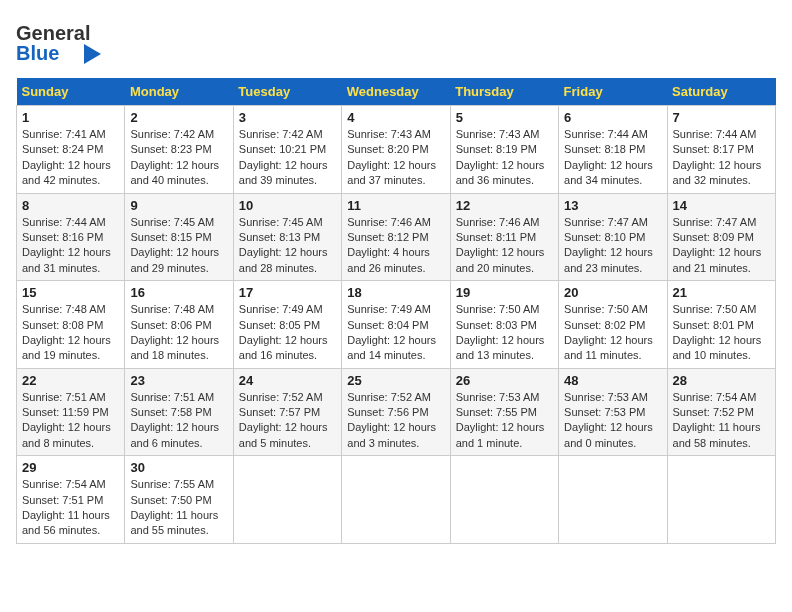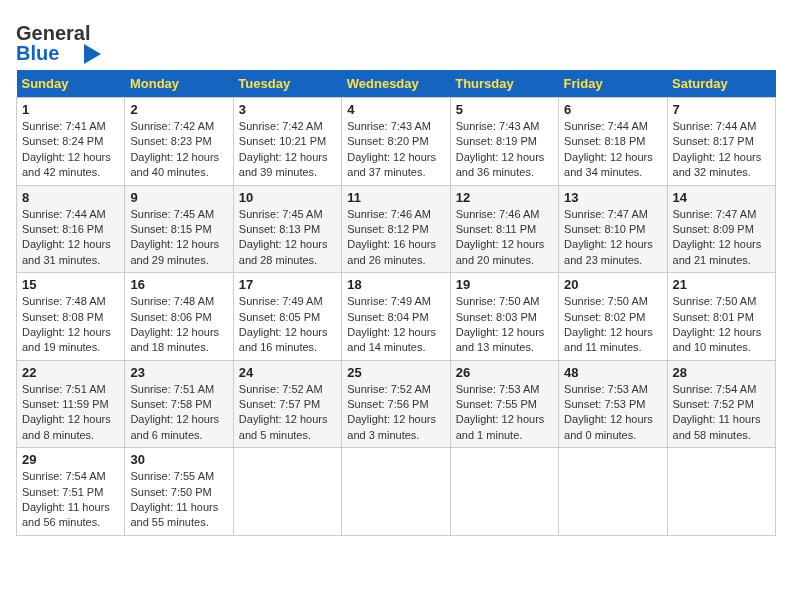--- a/index.html
+++ b/index.html
@@ -7,21 +7,21 @@
       font-family: Arial, sans-serif;
       background: #fff;
       width: 792px;
       min-height: 612px;
       padding: 16px;
     }
     .header-area {
       display: flex;
       justify-content: space-between;
       align-items: flex-start;
-      margin-bottom: 0;
+      margin-bottom: 8px;
     }
     .title-area {
       text-align: right;
     }
     .month-title {
       font-size: 36px;
       font-weight: bold;
       color: #333;
     }
     .location {
@@ -111,21 +111,21 @@
         <td><span class="day-num">3</span><span class="cell-text">Sunrise: 7:42 AM</span><br><span class="cell-text">Sunset: 10:21 PM</span><br><span class="cell-text">Daylight: 12 hours and 39 minutes.</span></td>
         <td><span class="day-num">4</span><span class="cell-text">Sunrise: 7:43 AM</span><br><span class="cell-text">Sunset: 8:20 PM</span><br><span class="cell-text">Daylight: 12 hours and 37 minutes.</span></td>
         <td><span class="day-num">5</span><span class="cell-text">Sunrise: 7:43 AM</span><br><span class="cell-text">Sunset: 8:19 PM</span><br><span class="cell-text">Daylight: 12 hours and 36 minutes.</span></td>
         <td><span class="day-num">6</span><span class="cell-text">Sunrise: 7:44 AM</span><br><span class="cell-text">Sunset: 8:18 PM</span><br><span class="cell-text">Daylight: 12 hours and 34 minutes.</span></td>
         <td><span class="day-num">7</span><span class="cell-text">Sunrise: 7:44 AM</span><br><span class="cell-text">Sunset: 8:17 PM</span><br><span class="cell-text">Daylight: 12 hours and 32 minutes.</span></td>
       </tr>
       <tr>
         <td><span class="day-num">8</span><span class="cell-text">Sunrise: 7:44 AM</span><br><span class="cell-text">Sunset: 8:16 PM</span><br><span class="cell-text">Daylight: 12 hours and 31 minutes.</span></td>
         <td><span class="day-num">9</span><span class="cell-text">Sunrise: 7:45 AM</span><br><span class="cell-text">Sunset: 8:15 PM</span><br><span class="cell-text">Daylight: 12 hours and 29 minutes.</span></td>
         <td><span class="day-num">10</span><span class="cell-text">Sunrise: 7:45 AM</span><br><span class="cell-text">Sunset: 8:13 PM</span><br><span class="cell-text">Daylight: 12 hours and 28 minutes.</span></td>
-        <td><span class="day-num">11</span><span class="cell-text">Sunrise: 7:46 AM</span><br><span class="cell-text">Sunset: 8:12 PM</span><br><span class="cell-text">Daylight: 16 hours and 26 minutes.</span></td>
+        <td><span class="day-num">11</span><span class="cell-text">Sunrise: 7:46 AM</span><br><span class="cell-text">Sunset: 8:12 PM</span><br><span class="cell-text">Daylight: 4 hours and 26 minutes.</span></td>
         <td><span class="day-num">12</span><span class="cell-text">Sunrise: 7:46 AM</span><br><span class="cell-text">Sunset: 8:11 PM</span><br><span class="cell-text">Daylight: 12 hours and 20 minutes.</span></td>
         <td><span class="day-num">13</span><span class="cell-text">Sunrise: 7:47 AM</span><br><span class="cell-text">Sunset: 8:10 PM</span><br><span class="cell-text">Daylight: 12 hours and 23 minutes.</span></td>
         <td><span class="day-num">14</span><span class="cell-text">Sunrise: 7:47 AM</span><br><span class="cell-text">Sunset: 8:09 PM</span><br><span class="cell-text">Daylight: 12 hours and 21 minutes.</span></td>
       </tr>
       <tr>
         <td><span class="day-num">15</span><span class="cell-text">Sunrise: 7:48 AM</span><br><span class="cell-text">Sunset: 8:08 PM</span><br><span class="cell-text">Daylight: 12 hours and 19 minutes.</span></td>
         <td><span class="day-num">16</span><span class="cell-text">Sunrise: 7:48 AM</span><br><span class="cell-text">Sunset: 8:06 PM</span><br><span class="cell-text">Daylight: 12 hours and 18 minutes.</span></td>
         <td><span class="day-num">17</span><span class="cell-text">Sunrise: 7:49 AM</span><br><span class="cell-text">Sunset: 8:05 PM</span><br><span class="cell-text">Daylight: 12 hours and 16 minutes.</span></td>
         <td><span class="day-num">18</span><span class="cell-text">Sunrise: 7:49 AM</span><br><span class="cell-text">Sunset: 8:04 PM</span><br><span class="cell-text">Daylight: 12 hours and 14 minutes.</span></td>
         <td><span class="day-num">19</span><span class="cell-text">Sunrise: 7:50 AM</span><br><span class="cell-text">Sunset: 8:03 PM</span><br><span class="cell-text">Daylight: 12 hours and 13 minutes.</span></td>

